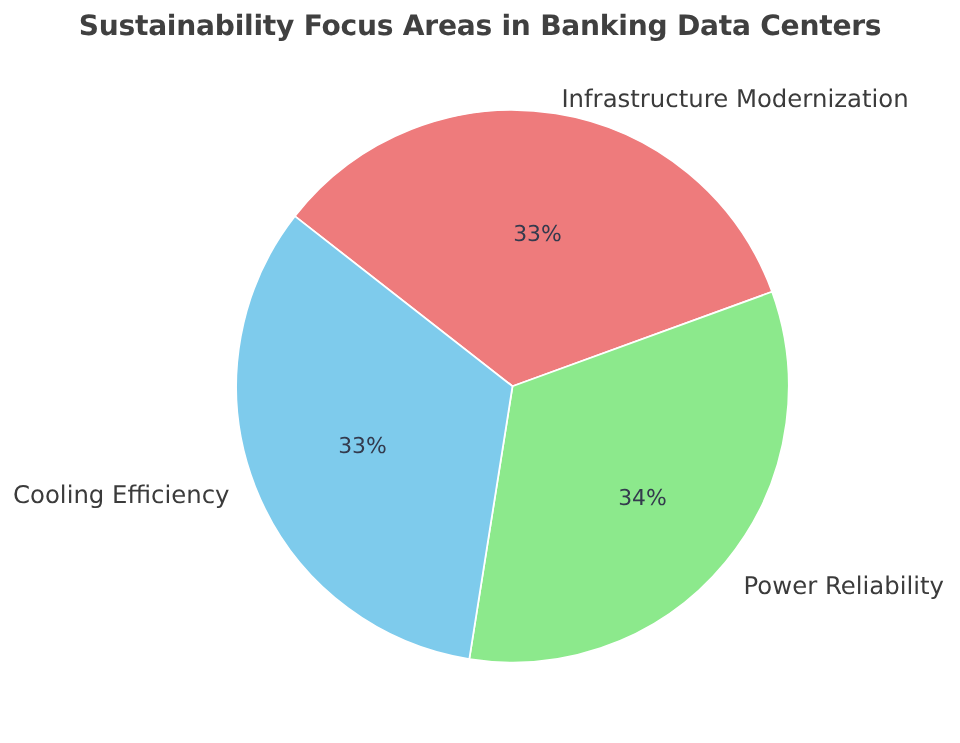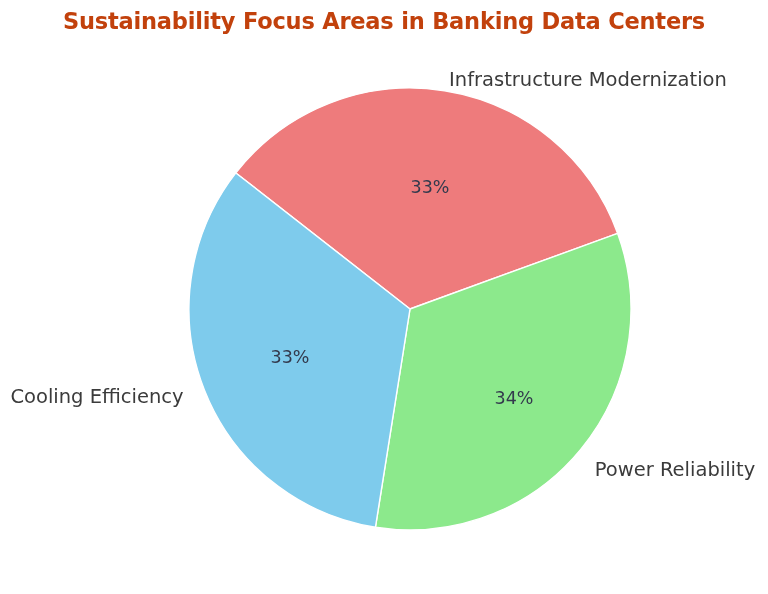--- a/index.html
+++ b/index.html
@@ -22,21 +22,21 @@
   }
   #chart-title {
     position: absolute;
     top: 8px;
     left: 0;
     width: 768px;
     text-align: center;
     font-family: "DejaVu Sans", sans-serif;
     font-size: 22.5px;
     font-weight: bold;
-    color: #c2410c;
+    color: #404040;
     letter-spacing: -0.2px;
     white-space: nowrap;
   }
   #pie-svg {
     position: absolute;
     top: 0;
     left: 0;
     width: 768px;
     height: 594px;
   }

